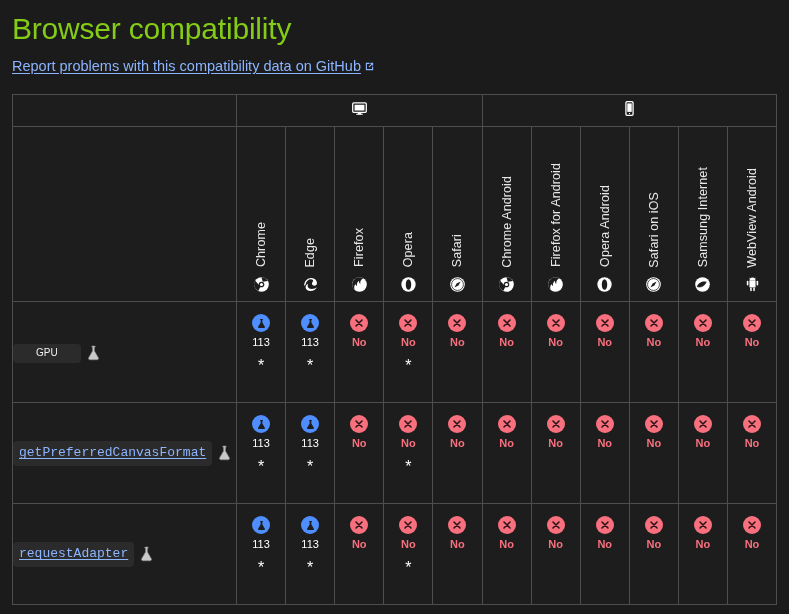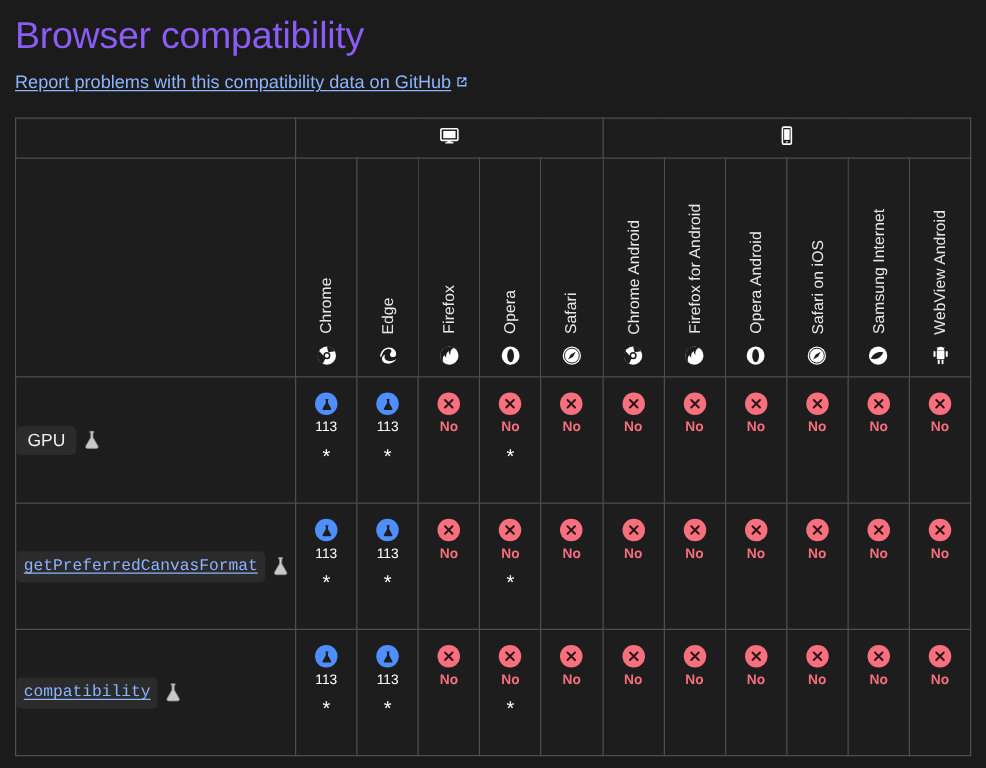--- a/index.html
+++ b/index.html
@@ -13,21 +13,21 @@
   }
   .page { width: 789px; height: 614px; position: relative; padding: 0 12px; }
 
   h1.page-title {
     font-size: 30px;
     font-weight: 400;
     line-height: 1;
     margin: 0;
     padding: 14px 0 0 0;
     letter-spacing: -0.2px;
-    color: #8b5cf6;
+    color: #84cc16;
   }
 
   .report-line { margin: 14px 0 0 0; font-size: 14.5px; line-height: 1.2; }
   a.report-link {
     color: #8cb4ff;
     text-decoration: underline;
     text-underline-offset: 2px;
     margin-top: 32px;
   }
   .ext-icon { display: inline-block; vertical-align: -1px; margin-left: 3px; }
@@ -93,22 +93,22 @@
     line-height: 1.25;
     color: #8cb4ff;
     text-decoration: underline;
     text-underline-offset: 2px;
     white-space: nowrap;
   }
   .feature-chip.plain {
     color: #f0f0f0;
     text-decoration: none;
     font-family: "Liberation Sans", sans-serif;
-    font-size: 14px;
-    padding: 3px 9px;
+    font-size: 10px;
+    padding: 3px 23px;
   }
   .flask-icon { line-height: 0; display: inline-block; }
 
   
   td.support-cell { text-align: center; vertical-align: middle; }
   .support-stack {
     display: flex;
     flex-direction: column;
     align-items: center;
     justify-content: flex-start;
@@ -551,21 +551,21 @@
                     <path d="M2.4 2.4 9.6 9.6M9.6 2.4 2.4 9.6" stroke="#2a1418" stroke-width="1.9" stroke-linecap="round"></path>
                   </svg>
                 </span>
                 <span class="version-text no">No</span>
                 <span class="asterisk empty">*</span>
               </div>
             </td>
           </tr>
           <tr class="feature-row">
             <td class="feature-name-cell"><span class="feature-label-wrap">
-                <a class="feature-chip" href="#">compatibility</a>
+                <a class="feature-chip" href="#">requestAdapter</a>
                 <span class="flask-icon"><svg width="15" height="16" viewBox="0 0 16 18">
                     <path d="M6.2 1.2h3.6v1.2H9v4.3l4.4 7.6a1.5 1.5 0 0 1-1.3 2.3H3.9a1.5 1.5 0 0 1-1.3-2.3L7 6.7V2.4H6.2z" fill="#c9c9c9" stroke="#8a8a8a" stroke-width="0.7"></path>
                   </svg></span>
               </span></td>
             <td class="support-cell">
               <div class="support-stack">
                 <span class="badge partial">
                   <svg width="11" height="11" viewBox="0 0 14 14">
                     <path d="M5.3 1.4h3.4v1H8.1v3.3l3.2 5.4a1 1 0 0 1-.9 1.5H3.6a1 1 0 0 1-.9-1.5l3.2-5.4V2.4H5.3z" fill="#1d1d1d"></path>
                   </svg>

